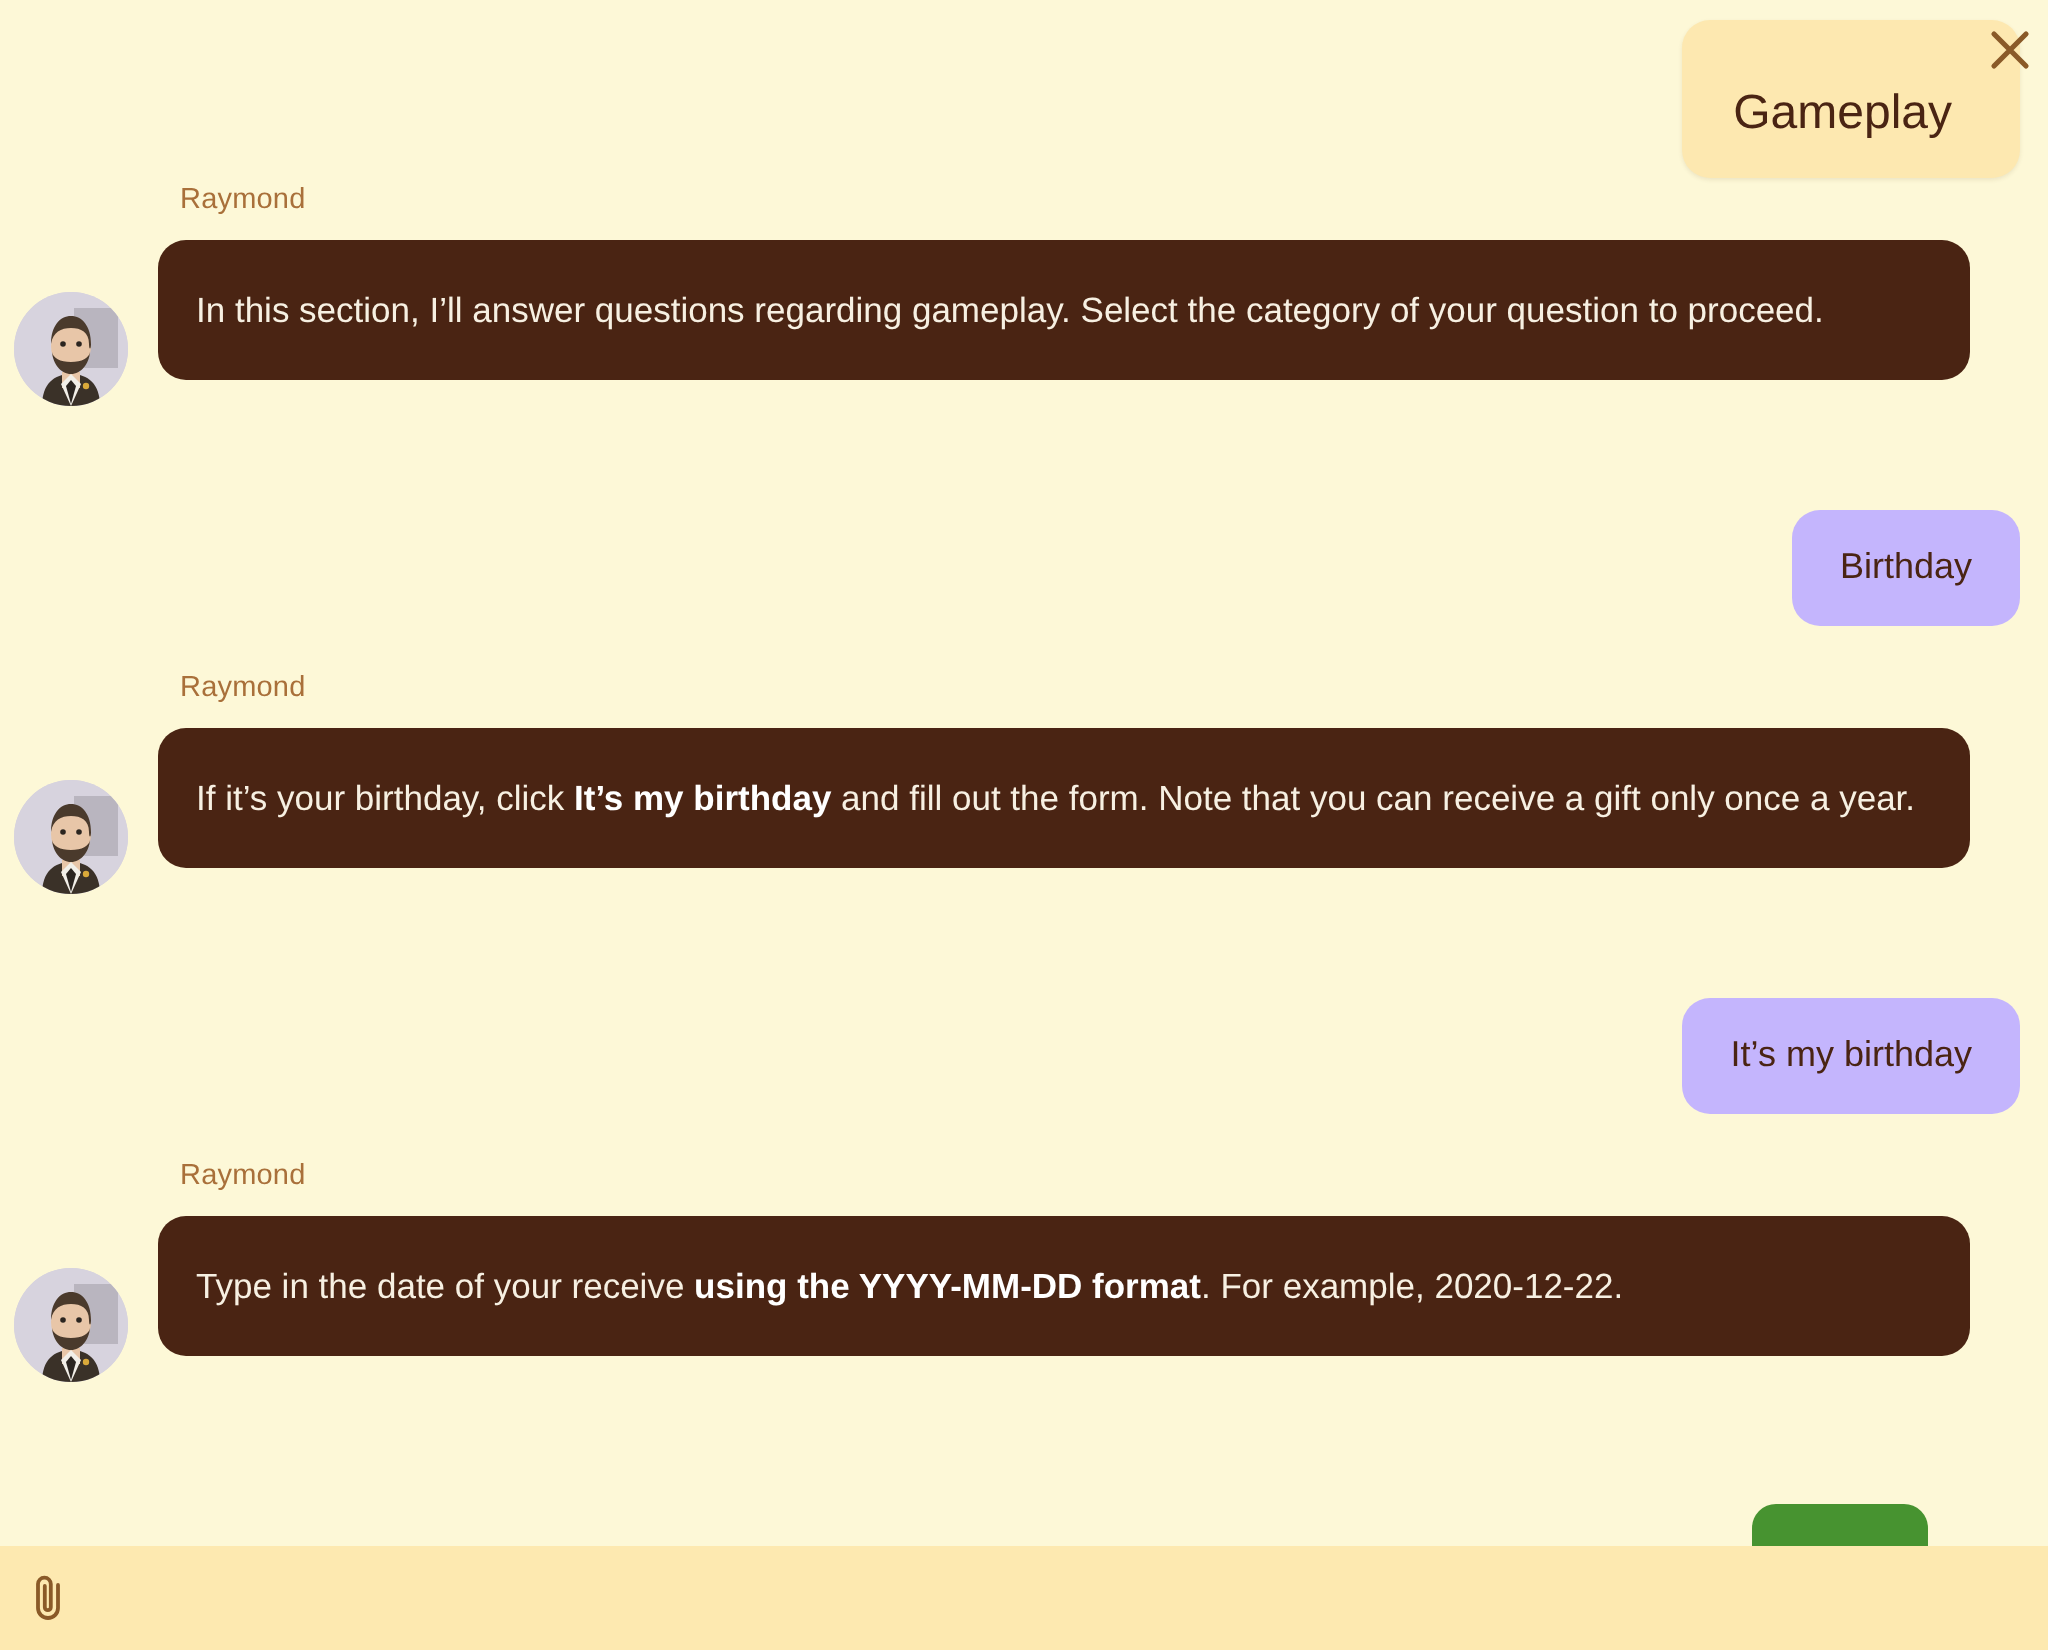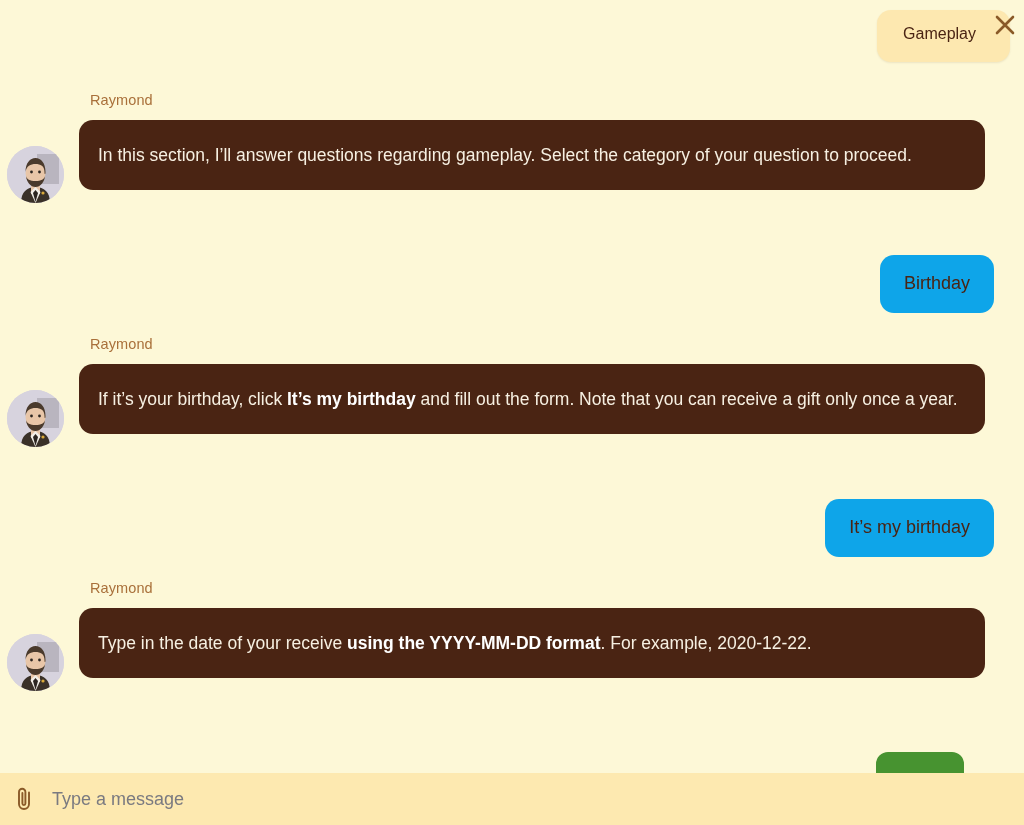--- a/index.html
+++ b/index.html
@@ -31,22 +31,22 @@
     right: 14px;
     top: 10px;
     display: flex;
     align-items: flex-start;
     z-index: 30;
   }
   .section-chip {
     background: #fde8b0;
     color: #4a2413;
     border-radius: 14px 14px 14px 14px;
-    padding: 16px 34px 20px 26px;
-    font-size: 16px;
+    padding: 35px 34px 20px 26px;
+    font-size: 24px;
     line-height: 1;
     white-space: nowrap;
     box-shadow: 0 1px 2px rgba(90,60,20,0.10);
   }
   #close-btn {
     position: absolute;
     right: 4px;
     top: 10px;
     width: 30px;
     height: 30px;
@@ -88,28 +88,28 @@
     color: #f7f0e2;
     border-radius: 14px;
     padding: 20px 22px 20px 19px;
     font-size: 17.5px;
     line-height: 1.72;
   }
   .bubble-bot b { font-weight: bold; color: #ffffff; }
 
   .bubble-user {
     position: absolute;
-    background: #0ea5e9;
+    background: #c4b5fd;
     color: #4a2413;
     border-radius: 14px;
     padding: 19px 24px;
     font-size: 18px;
     line-height: 1.1;
     white-space: nowrap;
-    right: 30px;
+    right: 14px;
   }
 
   .bubble-green {
     position: absolute;
     right: 60px;
     background: #479330;
     border-radius: 12px;
     width: 88px;
     height: 40px;
   }
@@ -242,14 +242,13 @@
     <path d="M7 7 L23 23 M23 7 L7 23" stroke="#8a5a28" stroke-width="2.6" stroke-linecap="round"></path>
   </svg>
 </div>
 
 <div id="composer">
   <div id="attach-btn">
     <svg width="26" height="26" viewBox="0 0 26 26" xmlns="http://www.w3.org/2000/svg">
       <path d="M17 6.5v11.5a5 5 0 0 1-10 0V6a3.2 3.2 0 0 1 6.4 0v11.6a1.5 1.5 0 0 1-3 0V7" fill="none" stroke="#8a5a28" stroke-width="1.9" stroke-linecap="round" stroke-linejoin="round"></path>
     </svg>
   </div>
-  <input id="message-input" type="text" placeholder="Type a message" style="">
 </div>
 
 </body></html>

